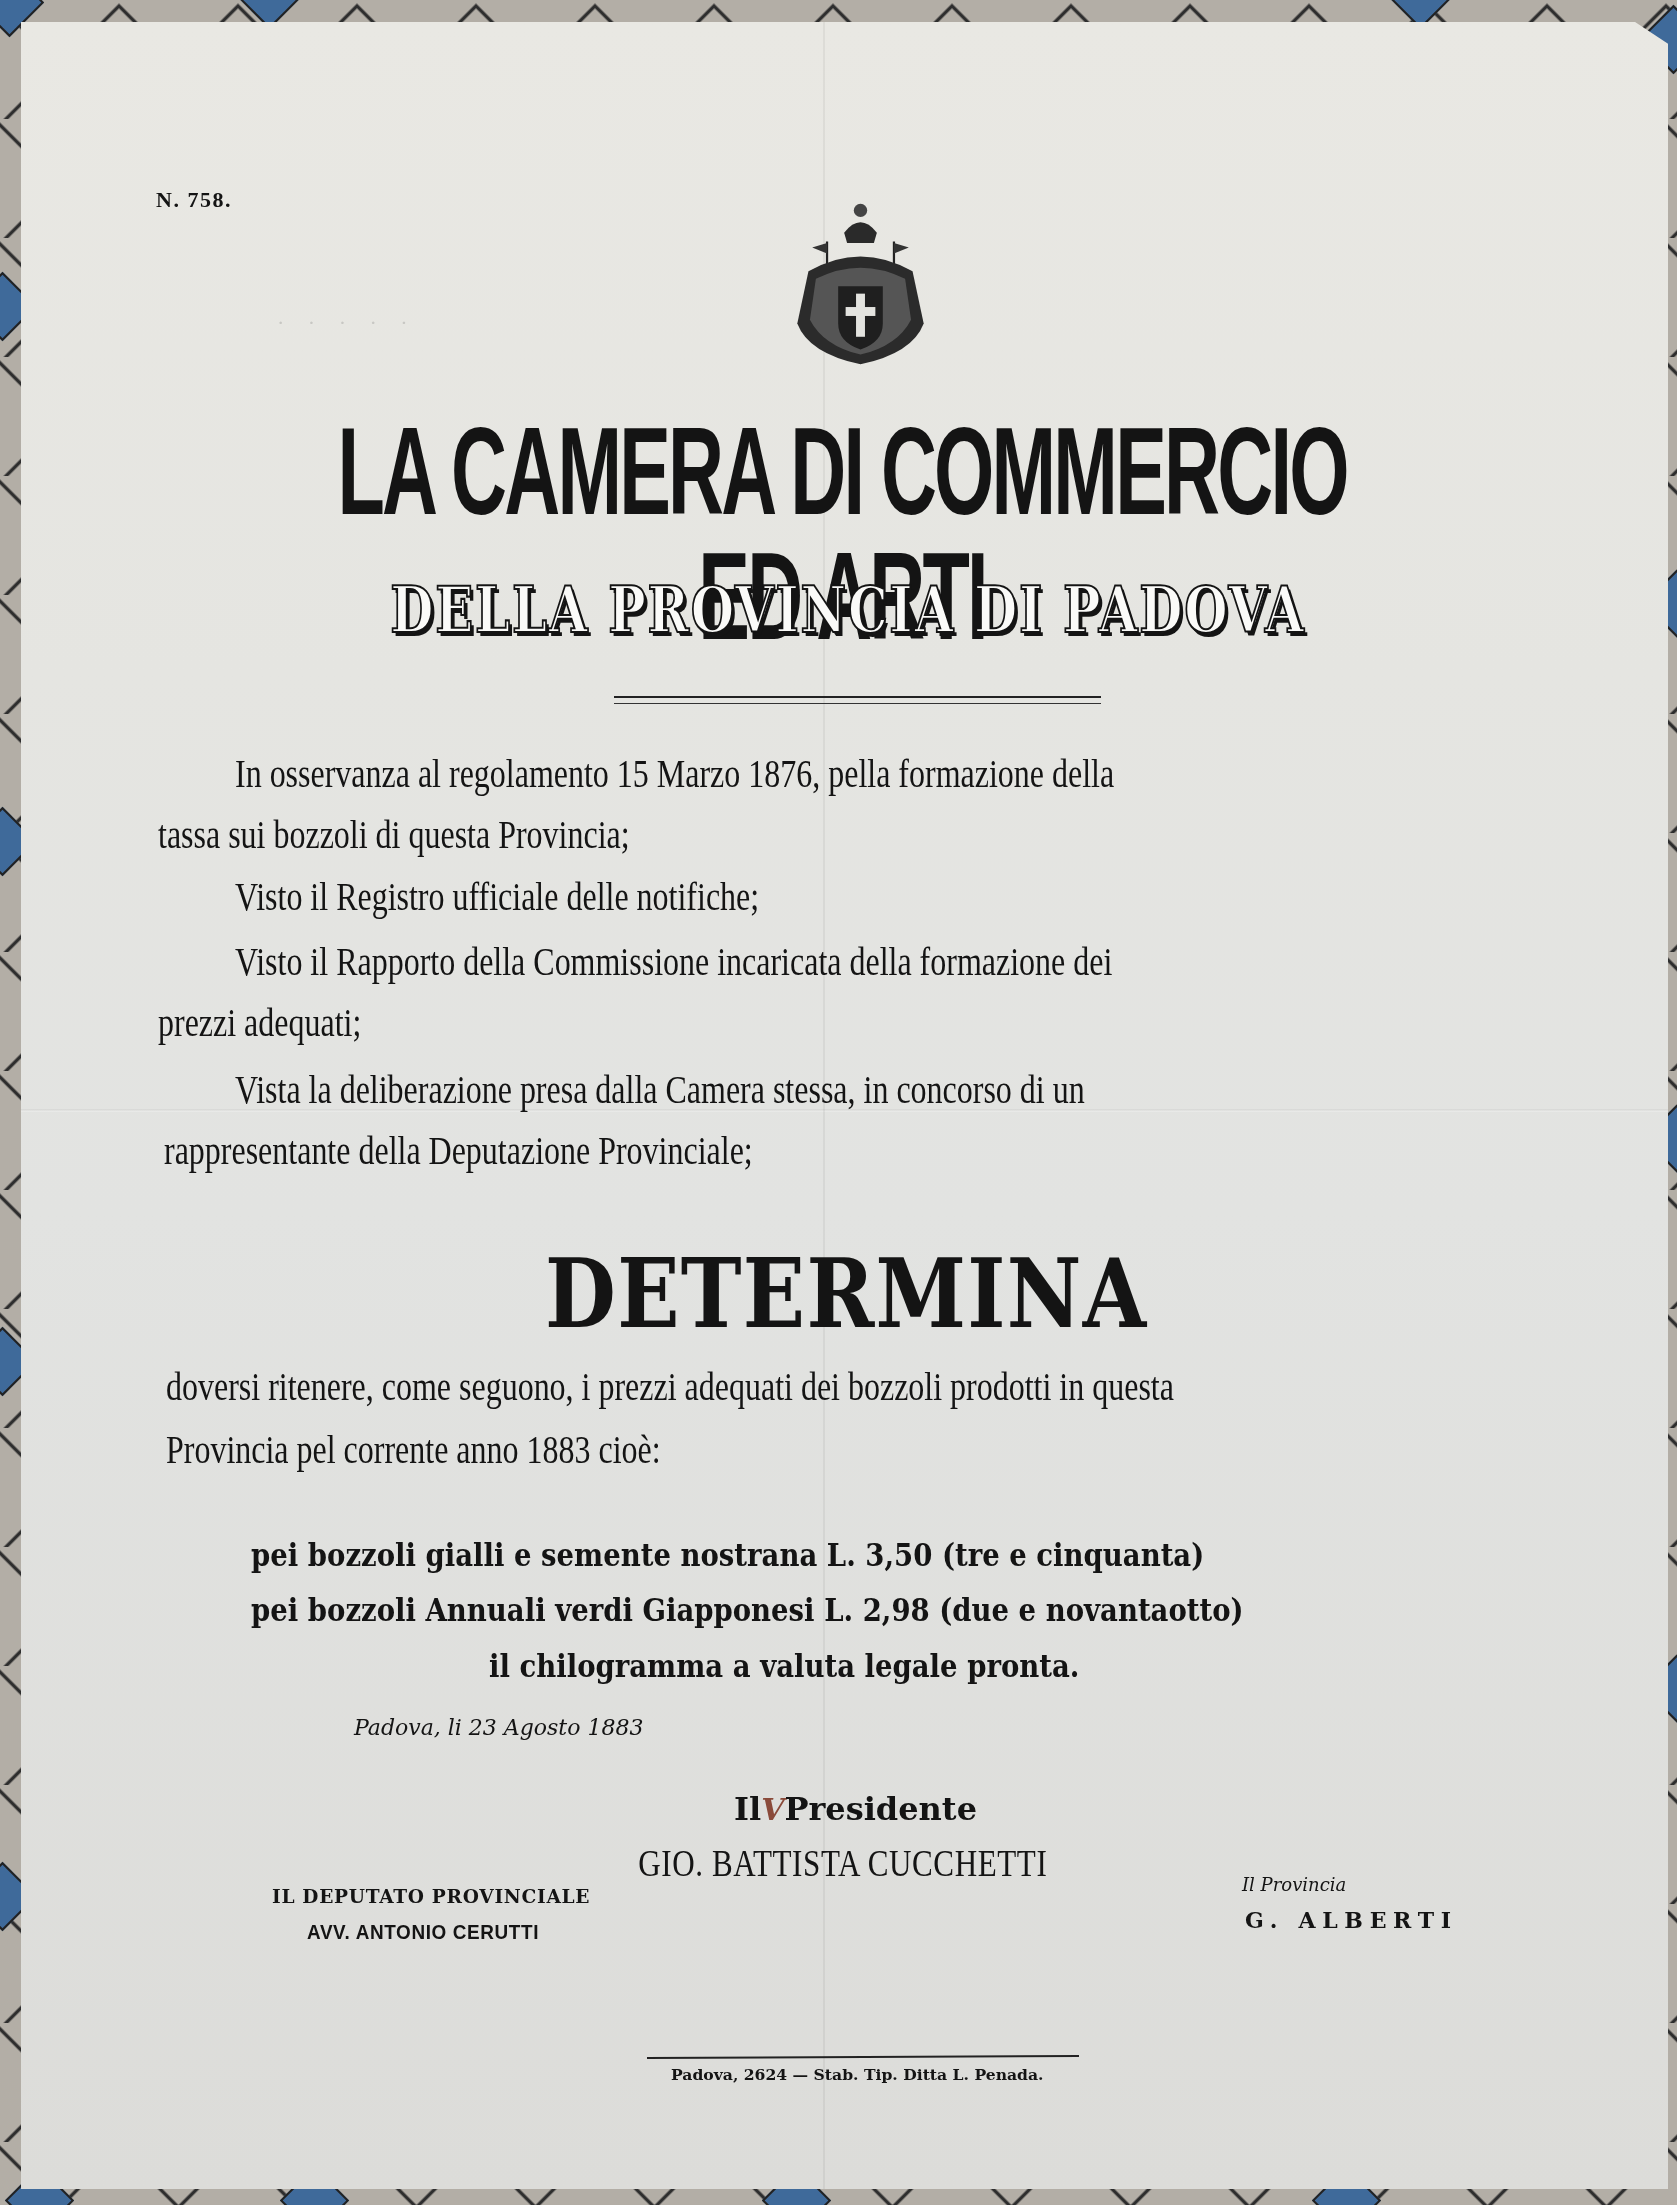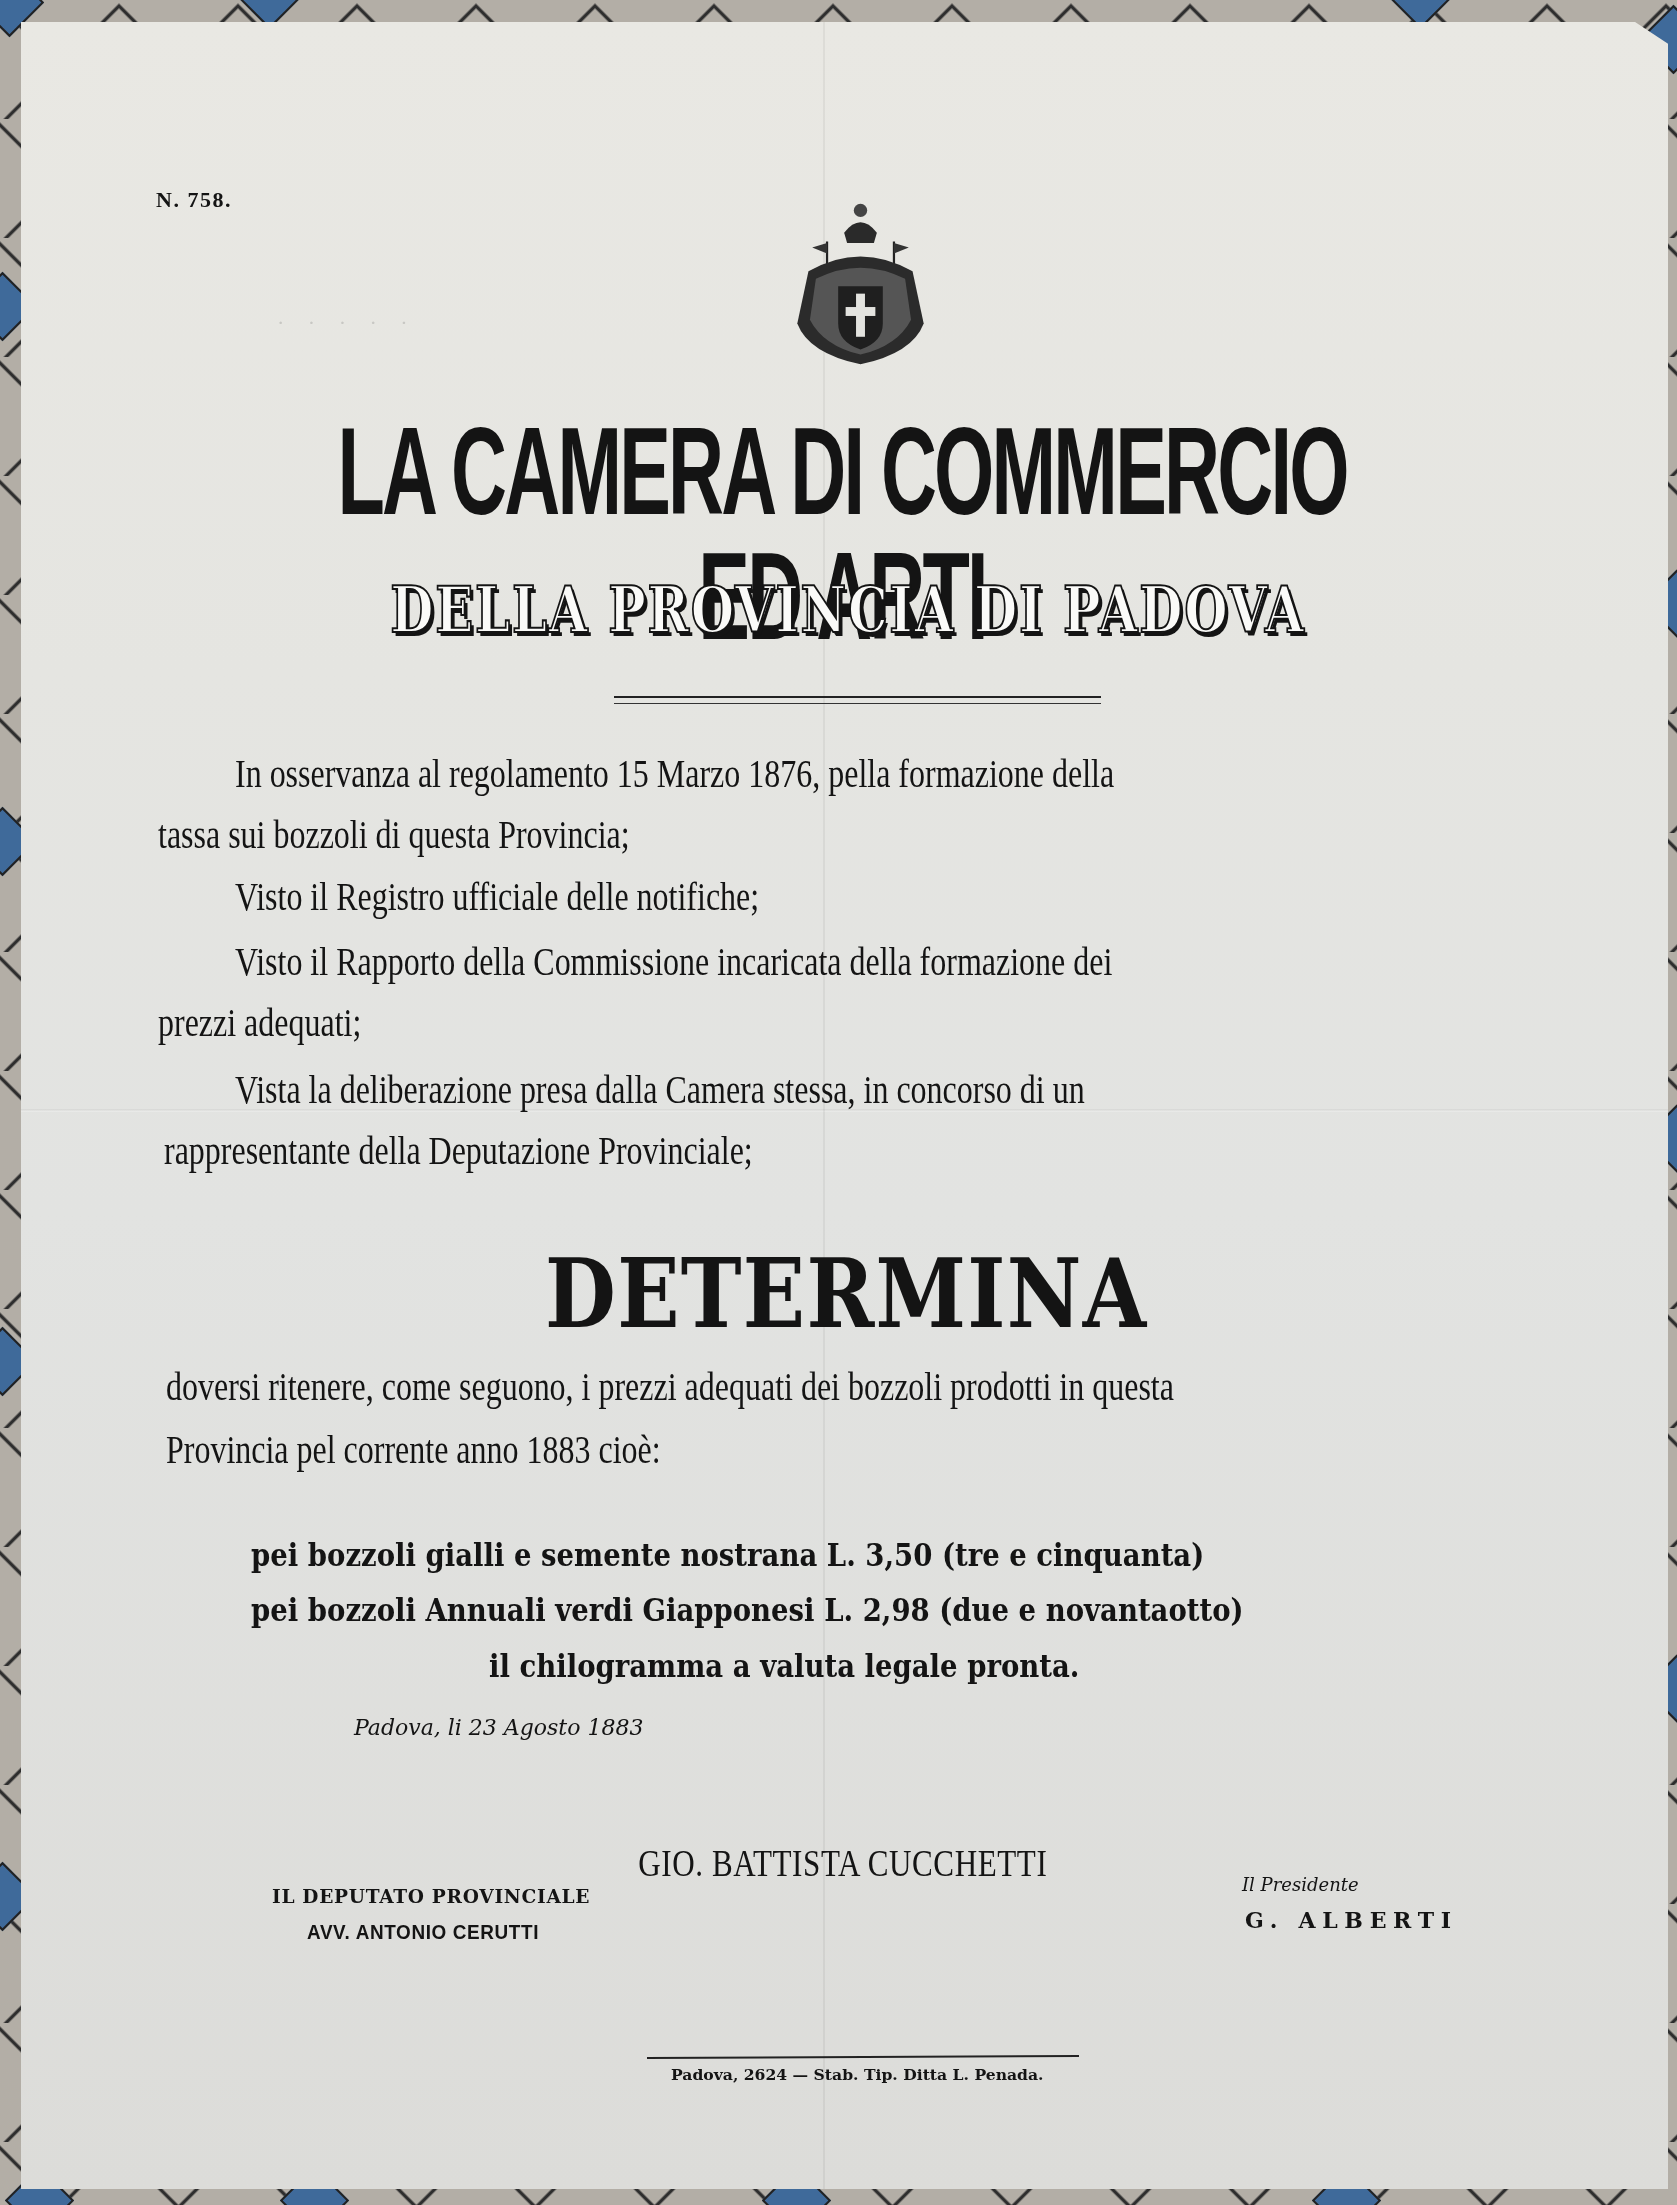--- a/index.html
+++ b/index.html
@@ -203,24 +203,27 @@
 
   <div class="abs para" style="left:145px;top:1333px;">doversi ritenere, come seguono, i prezzi adequati dei bozzoli prodotti in questa</div>
   <div class="abs para" style="left:145px;top:1396px;">Provincia pel corrente anno 1883 cioè:</div>
 
   <div class="abs price" style="left:230px;top:1517px;">pei bozzoli gialli e semente nostrana L. 3,50 (tre e cinquanta)</div>
   <div class="abs price" style="left:230px;top:1572px;">pei bozzoli Annuali verdi Giapponesi L. 2,98 (due e novantaotto)</div>
   <div class="abs price" style="left:468px;top:1628px;">il chilogramma a valuta legale pronta.</div>
 
   <div class="abs date">Padova, li 23 Agosto 1883</div>
 
+  <div class="abs pres-label">
+    <span>Il</span><span class="pres-mark">V</span><span>Presidente</span>
+  </div>
   <div class="abs pres-name">GIO. BATTISTA CUCCHETTI</div>
 
   <div class="abs dep-label">IL DEPUTATO PROVINCIALE</div>
   <div class="abs dep-name">AVV. ANTONIO CERUTTI</div>
 
-  <div class="abs seg-label">Il Presidente</div>
+  <div class="abs seg-label">Il Provincia</div>
   <div class="abs seg-name">G. ALBERTI</div>
 
   <div class="abs imprint-rule"></div>
   <div class="abs imprint">Padova, 2624 — Stab. Tip. Ditta L. Penada.</div>
 </div>
 
 
 </body></html>

